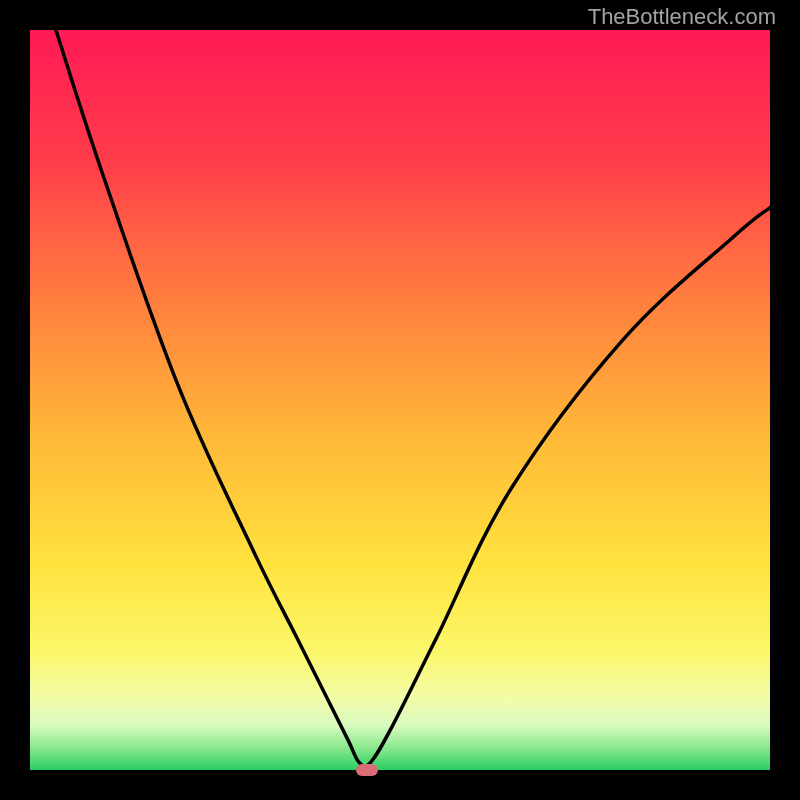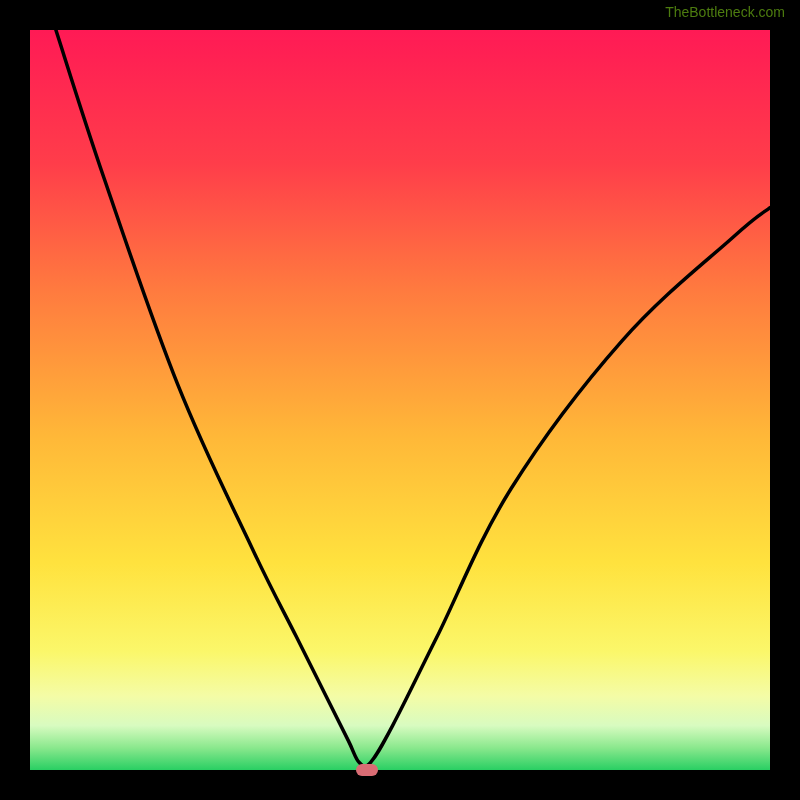--- a/index.html
+++ b/index.html
@@ -7,23 +7,23 @@
     padding: 0;
     width: 800px;
     height: 800px;
     background: #000;
     font-family: Arial, Helvetica, sans-serif;
     position: relative;
   }
   .watermark {
     position: absolute;
     top: 4px;
-    right: 15px;
-    color: #4d7c0f;
-    font-size: 14px;
+    right: 24px;
+    color: #a3a3a3;
+    font-size: 22px;
     font-weight: 500;
     z-index: 10;
   }
   .chart-frame {
     position: absolute;
     top: 30px;
     left: 30px;
     width: 740px;
     height: 740px;
     background: #000;

